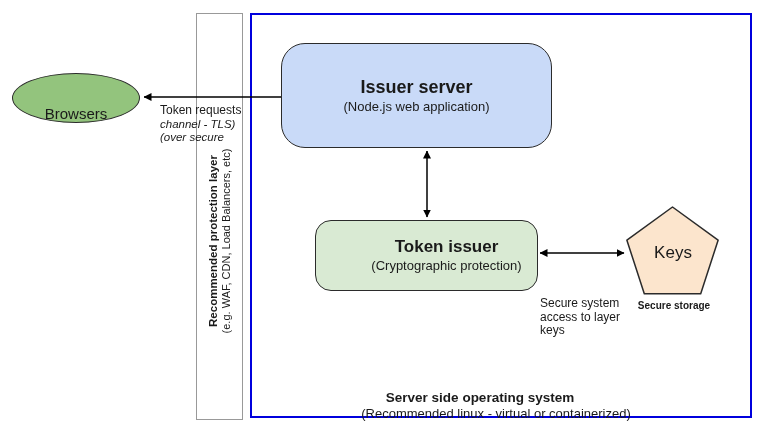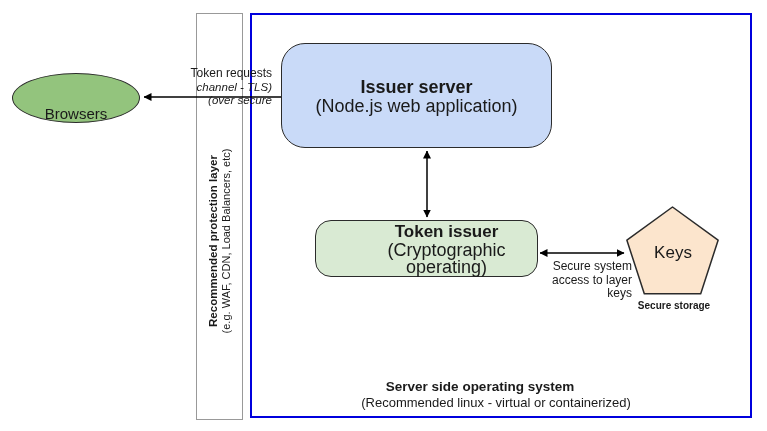--- a/index.html
+++ b/index.html
@@ -31,39 +31,39 @@
   }
   .node{
     position:absolute;box-sizing:border-box;border:1.5px solid #2b2b2b;
     display:flex;flex-direction:column;align-items:center;justify-content:center;text-align:center;
   }
   .issuer{
     left:281px;top:43px;width:271px;height:105px;border-radius:24px;
     background:var(--issuer-fill,#c9daf8);
   }
   .tokenissuer{
-    left:315px;top:220px;width:223px;height:57px;border-radius:16px;
+    left:315px;top:220px;width:223px;height:71px;border-radius:16px;
     background:var(--token-issuer-fill,#d9ead3);
     padding-left:40px;
   }
   .node .title{font-weight:bold;font-size:18px;line-height:21px;}
   .tokenissuer .title{font-size:17px;line-height:20px;}
-  .node .subtitle{font-size:18px;line-height:17px;}
+  .node .subtitle{font-size:13px;line-height:17px;}
   
-  .lbl{position:absolute;text-align:right;font-size:12px;line-height:13.5px;}
+  .lbl{position:absolute;text-align:left;font-size:12px;line-height:13.5px;margin-top:37px;}
   .lbl .it{font-style:italic;font-size:11.5px;}
   .lbl-token-requests{left:160px;top:67px;width:112px;}
   .lbl-os-level{left:430px;top:176px;width:90px;}
   .lbl-secure-runtime{left:540px;top:260px;width:92px;}
   .keys-label{
     position:absolute;left:630px;top:243px;width:86px;text-align:center;font-size:17px;
   }
   .caption{position:absolute;text-align:center;font-weight:bold;font-size:10px;}
   .cap-secure-storage{left:615px;top:300px;width:118px;}
-  .os-caption{position:absolute;left:250px;top:379px;width:460px;text-align:center;}
+  .os-caption{position:absolute;left:250px;top:390px;width:460px;text-align:center;}
   .os-caption .t1{font-weight:bold;font-size:13.5px;line-height:16px;}
   .os-caption .t2{font-size:13px;line-height:16px;padding-left:32px;}
   svg.overlay{position:absolute;left:0;top:0;pointer-events:none;}
 </style>
 </head>
 <body>
 
 <div id="canvas">
 
   <div class="strip">
@@ -101,21 +101,21 @@
   </div>
 
   <div class="node issuer">
     <div class="title">Issuer server</div>
     <div class="subtitle">(Node.js web application)</div>
   </div>
 
 
   <div class="node tokenissuer">
     <div class="title">Token issuer</div>
-    <div class="subtitle">(Cryptographic operating)</div>
+    <div class="subtitle">(Cryptographic protection)</div>
   </div>
 
   <div class="lbl lbl-secure-runtime">
     <div>Secure system</div>
     <div>access to layer</div>
     <div>keys</div>
   </div>
 
   <div class="keys-label">Keys</div>
   <div class="caption cap-secure-storage">Secure storage</div>

